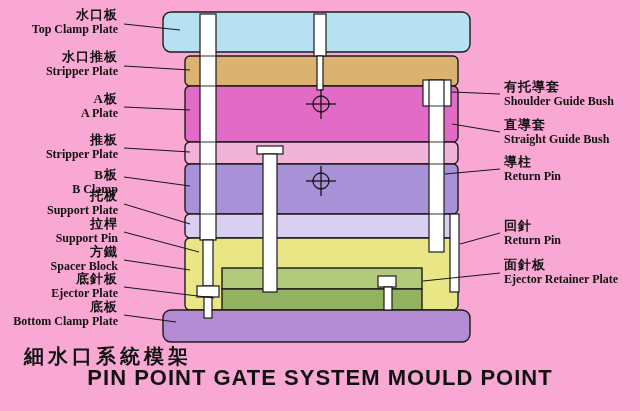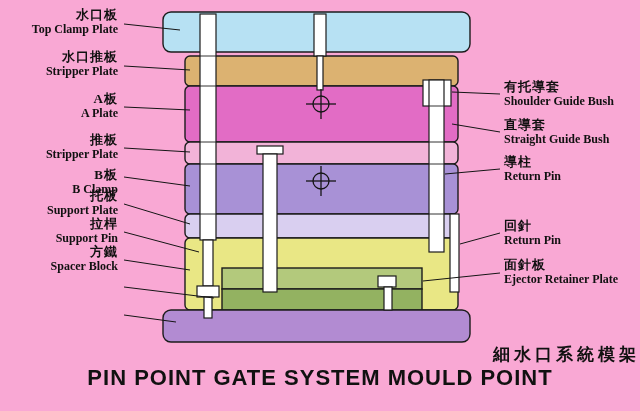--- a/index.html
+++ b/index.html
@@ -14,22 +14,22 @@
   .leader{ stroke:#151515; stroke-width:1; }
   .centermark circle { fill:none; stroke:#151515; stroke-width:1.3; }
   .centermark line   { stroke:#151515; stroke-width:1.3; }
 
   .lbl { position:absolute; line-height:14px; white-space:nowrap; }
   .lbl .cn { font-size:13px; font-weight:bold; letter-spacing:1px; }
   .lbl .en { font-size:12px; font-weight:bold; }
   .lbl.left  { right:522px; text-align:right; }
   .lbl.right { left:504px;  text-align:left; }
 
-  .title-cn { position:absolute; top:343px; left:0; width:100%; text-align:right;
-              font-size:17px; font-weight:bold; letter-spacing:4px; }
+  .title-cn { position:absolute; top:343px; left:0; width:100%; text-align:left;
+              font-size:20px; font-weight:bold; letter-spacing:4px;padding-left:24px; }
   .title-en { position:absolute; top:365px; left:0; width:100%; text-align:center;
               font-size:22px; font-weight:bold; letter-spacing:1px;
               font-family:"Liberation Sans", sans-serif; }
 </style>
 </head>
 <body>
 
 <div class="stage">
 
   <svg class="diagram" viewBox="0 0 640 411">
@@ -147,20 +147,28 @@
     <div class="en">Support Plate</div>
   </div>
   <div class="lbl left" style="top:217px">
     <div class="cn">拉桿</div>
     <div class="en">Support Pin</div>
   </div>
   <div class="lbl left" style="top:245px">
     <div class="cn">方鐵</div>
     <div class="en">Spacer Block</div>
   </div>
+  <div class="lbl left" style="top:272px">
+    <div class="cn">底針板</div>
+    <div class="en">Ejector Plate</div>
+  </div>
+  <div class="lbl left" style="top:300px">
+    <div class="cn">底板</div>
+    <div class="en">Bottom Clamp Plate</div>
+  </div>
 
   <div class="lbl right" style="top:80px">
     <div class="cn">有托導套</div>
     <div class="en">Shoulder Guide Bush</div>
   </div>
   <div class="lbl right" style="top:118px">
     <div class="cn">直導套</div>
     <div class="en">Straight Guide Bush</div>
   </div>
   <div class="lbl right" style="top:155px">

